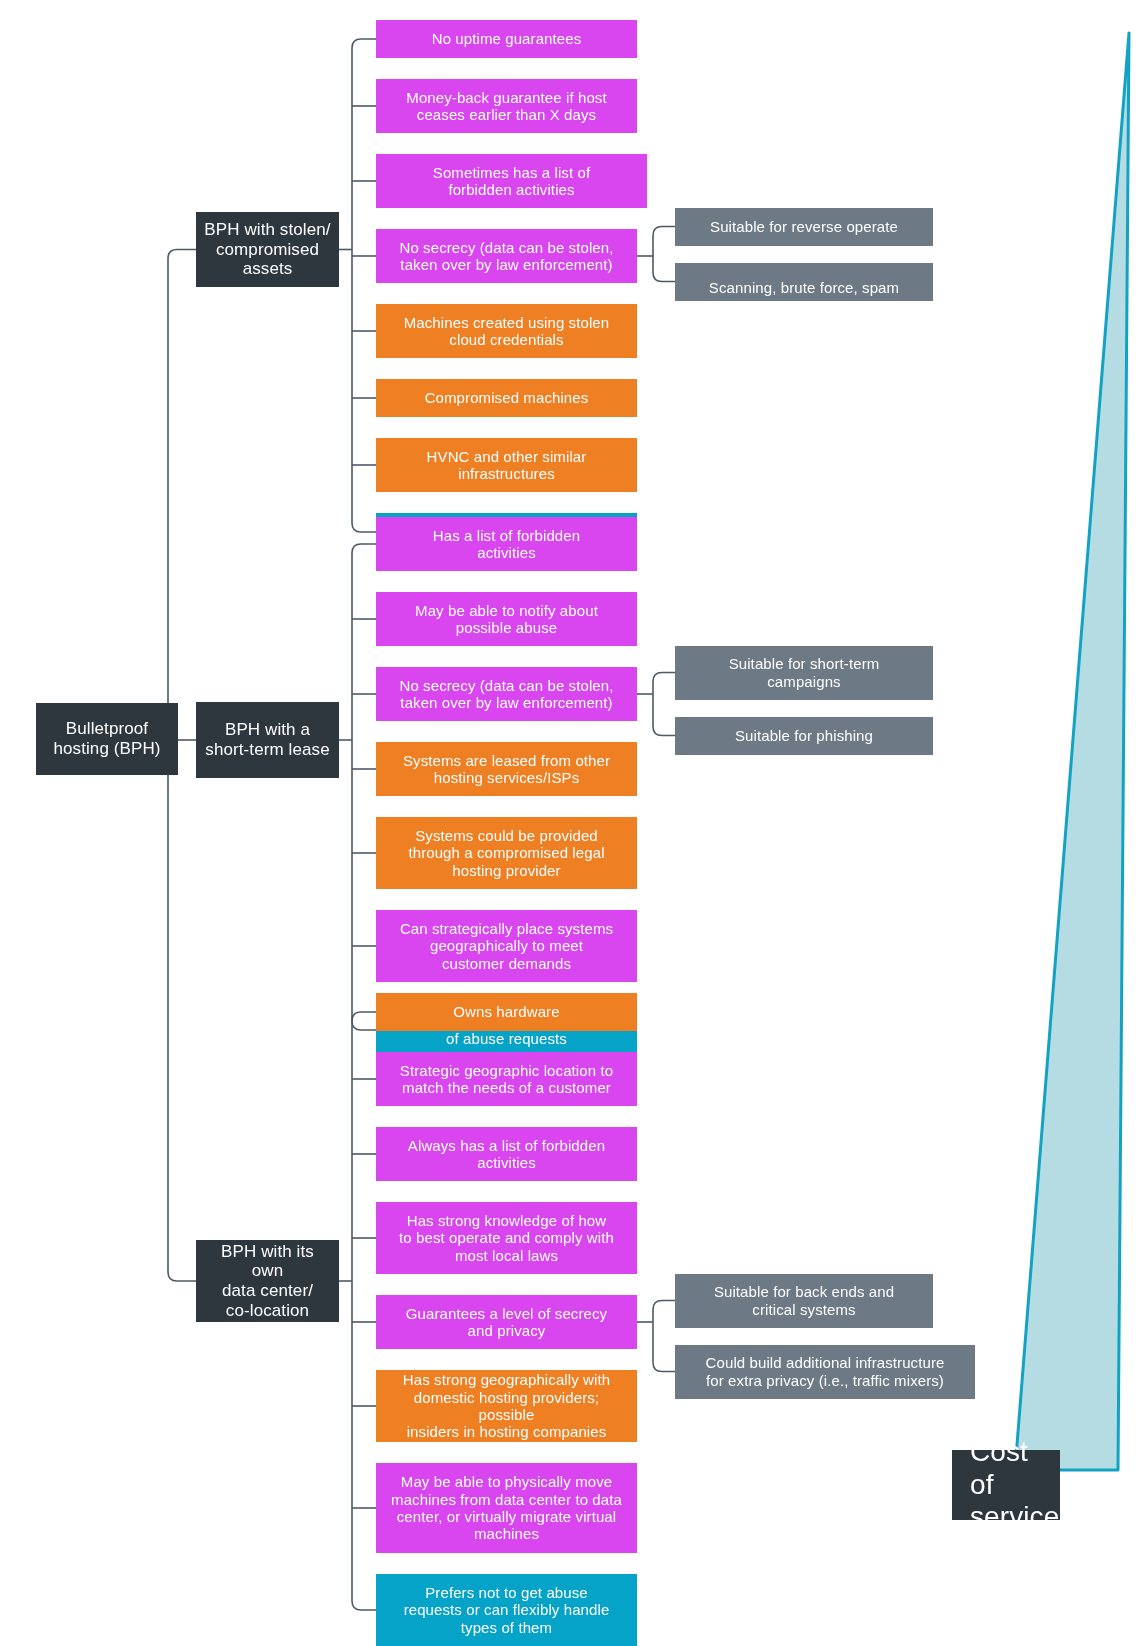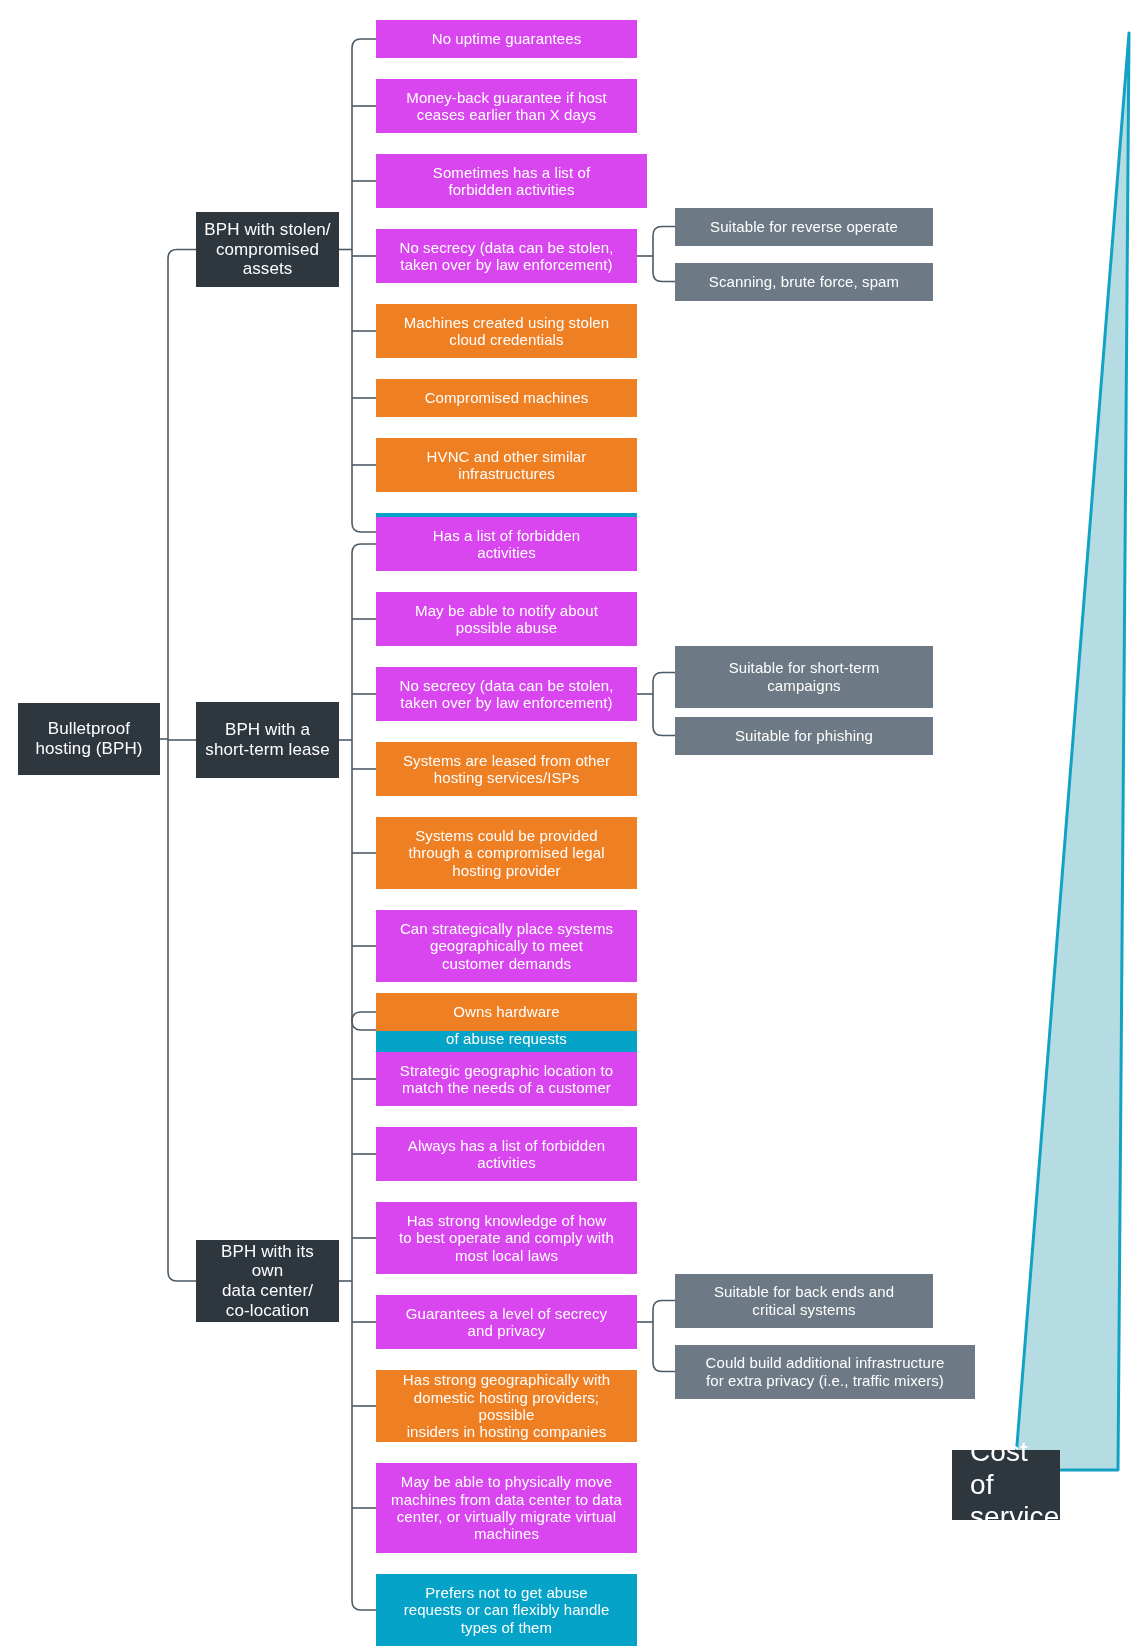--- a/index.html
+++ b/index.html
@@ -119,21 +119,21 @@
         <span class="txt">Sometimes has a list of
 forbidden activities</span>
       </div>
       <div class="node n-leaf-gray" style="left: 376px; top: 229px; width: 261px; height: 54px;">
         <span class="txt">No secrecy (data can be stolen,
 taken over by law enforcement)</span>
       </div>
       <div class="node n-sub" style="left: 675px; top: 207.5px; width: 258px; height: 38px;">
         <span class="txt">Suitable for reverse operate</span>
       </div>
-      <div class="node n-sub" style="left: 675px; top: 262.5px; width: 258px; height: 38px;">
+      <div class="node n-sub" style="left: 675px; top: 262.5px; width: 258px; height: 38px; align-items: flex-end;">
         <span class="txt">Scanning, brute force, spam</span>
       </div>
       <div class="node n-leaf-orange" style="left: 376px; top: 304px; width: 261px; height: 54px;">
         <span class="txt">Machines created using stolen
 cloud credentials</span>
       </div>
       <div class="node n-leaf-orange" style="left: 376px; top: 379px; width: 261px; height: 38px;">
         <span class="txt">Compromised machines</span>
       </div>
       <div class="node n-leaf-orange" style="left: 376px; top: 438px; width: 261px; height: 54px;">
@@ -153,21 +153,21 @@
 activities</span>
       </div>
       <div class="node n-leaf-gray" style="left: 376px; top: 592px; width: 261px; height: 54px;">
         <span class="txt">May be able to notify about
 possible abuse</span>
       </div>
       <div class="node n-leaf-gray" style="left: 376px; top: 667px; width: 261px; height: 54px;">
         <span class="txt">No secrecy (data can be stolen,
 taken over by law enforcement)</span>
       </div>
-      <div class="node n-sub" style="left: 675px; top: 645.5px; width: 258px; height: 62px;">
+      <div class="node n-sub" style="left: 675px; top: 645.5px; width: 258px; height: 54px;">
         <span class="txt">Suitable for short-term
 campaigns</span>
       </div>
       <div class="node n-sub" style="left: 675px; top: 716.5px; width: 258px; height: 38px;">
         <span class="txt">Suitable for phishing</span>
       </div>
       <div class="node n-leaf-orange" style="left: 376px; top: 742px; width: 261px; height: 54px;">
         <span class="txt">Systems are leased from other
 hosting services/ISPs</span>
       </div>
@@ -231,21 +231,21 @@
       <div class="node n-leaf-cyan" style="left: 376px; top: 1574px; width: 261px; height: 72px;">
         <span class="txt">Prefers not to get abuse
 requests or can flexibly handle
 types of them</span>
       </div>
       <div class="node n-branch" style="left: 196px; top: 1240px; width: 143px; height: 82px;">
         <span class="txt">BPH with its own
 data center/
 co-location</span>
       </div>
-      <div class="node n-root" style="left: 18px; top: 703px; width: 142px; height: 72px;">
+      <div class="node n-root" style="left: 36px; top: 703px; width: 142px; height: 72px;">
         <span class="txt">Bulletproof
 hosting (BPH)</span>
       </div>
     </div>
 
   <div class="node n-cost" style="left:952px; top:1450px; width:108px; height:70px;">
     <span class="txt">Cost of
 service</span>
   </div>
 

